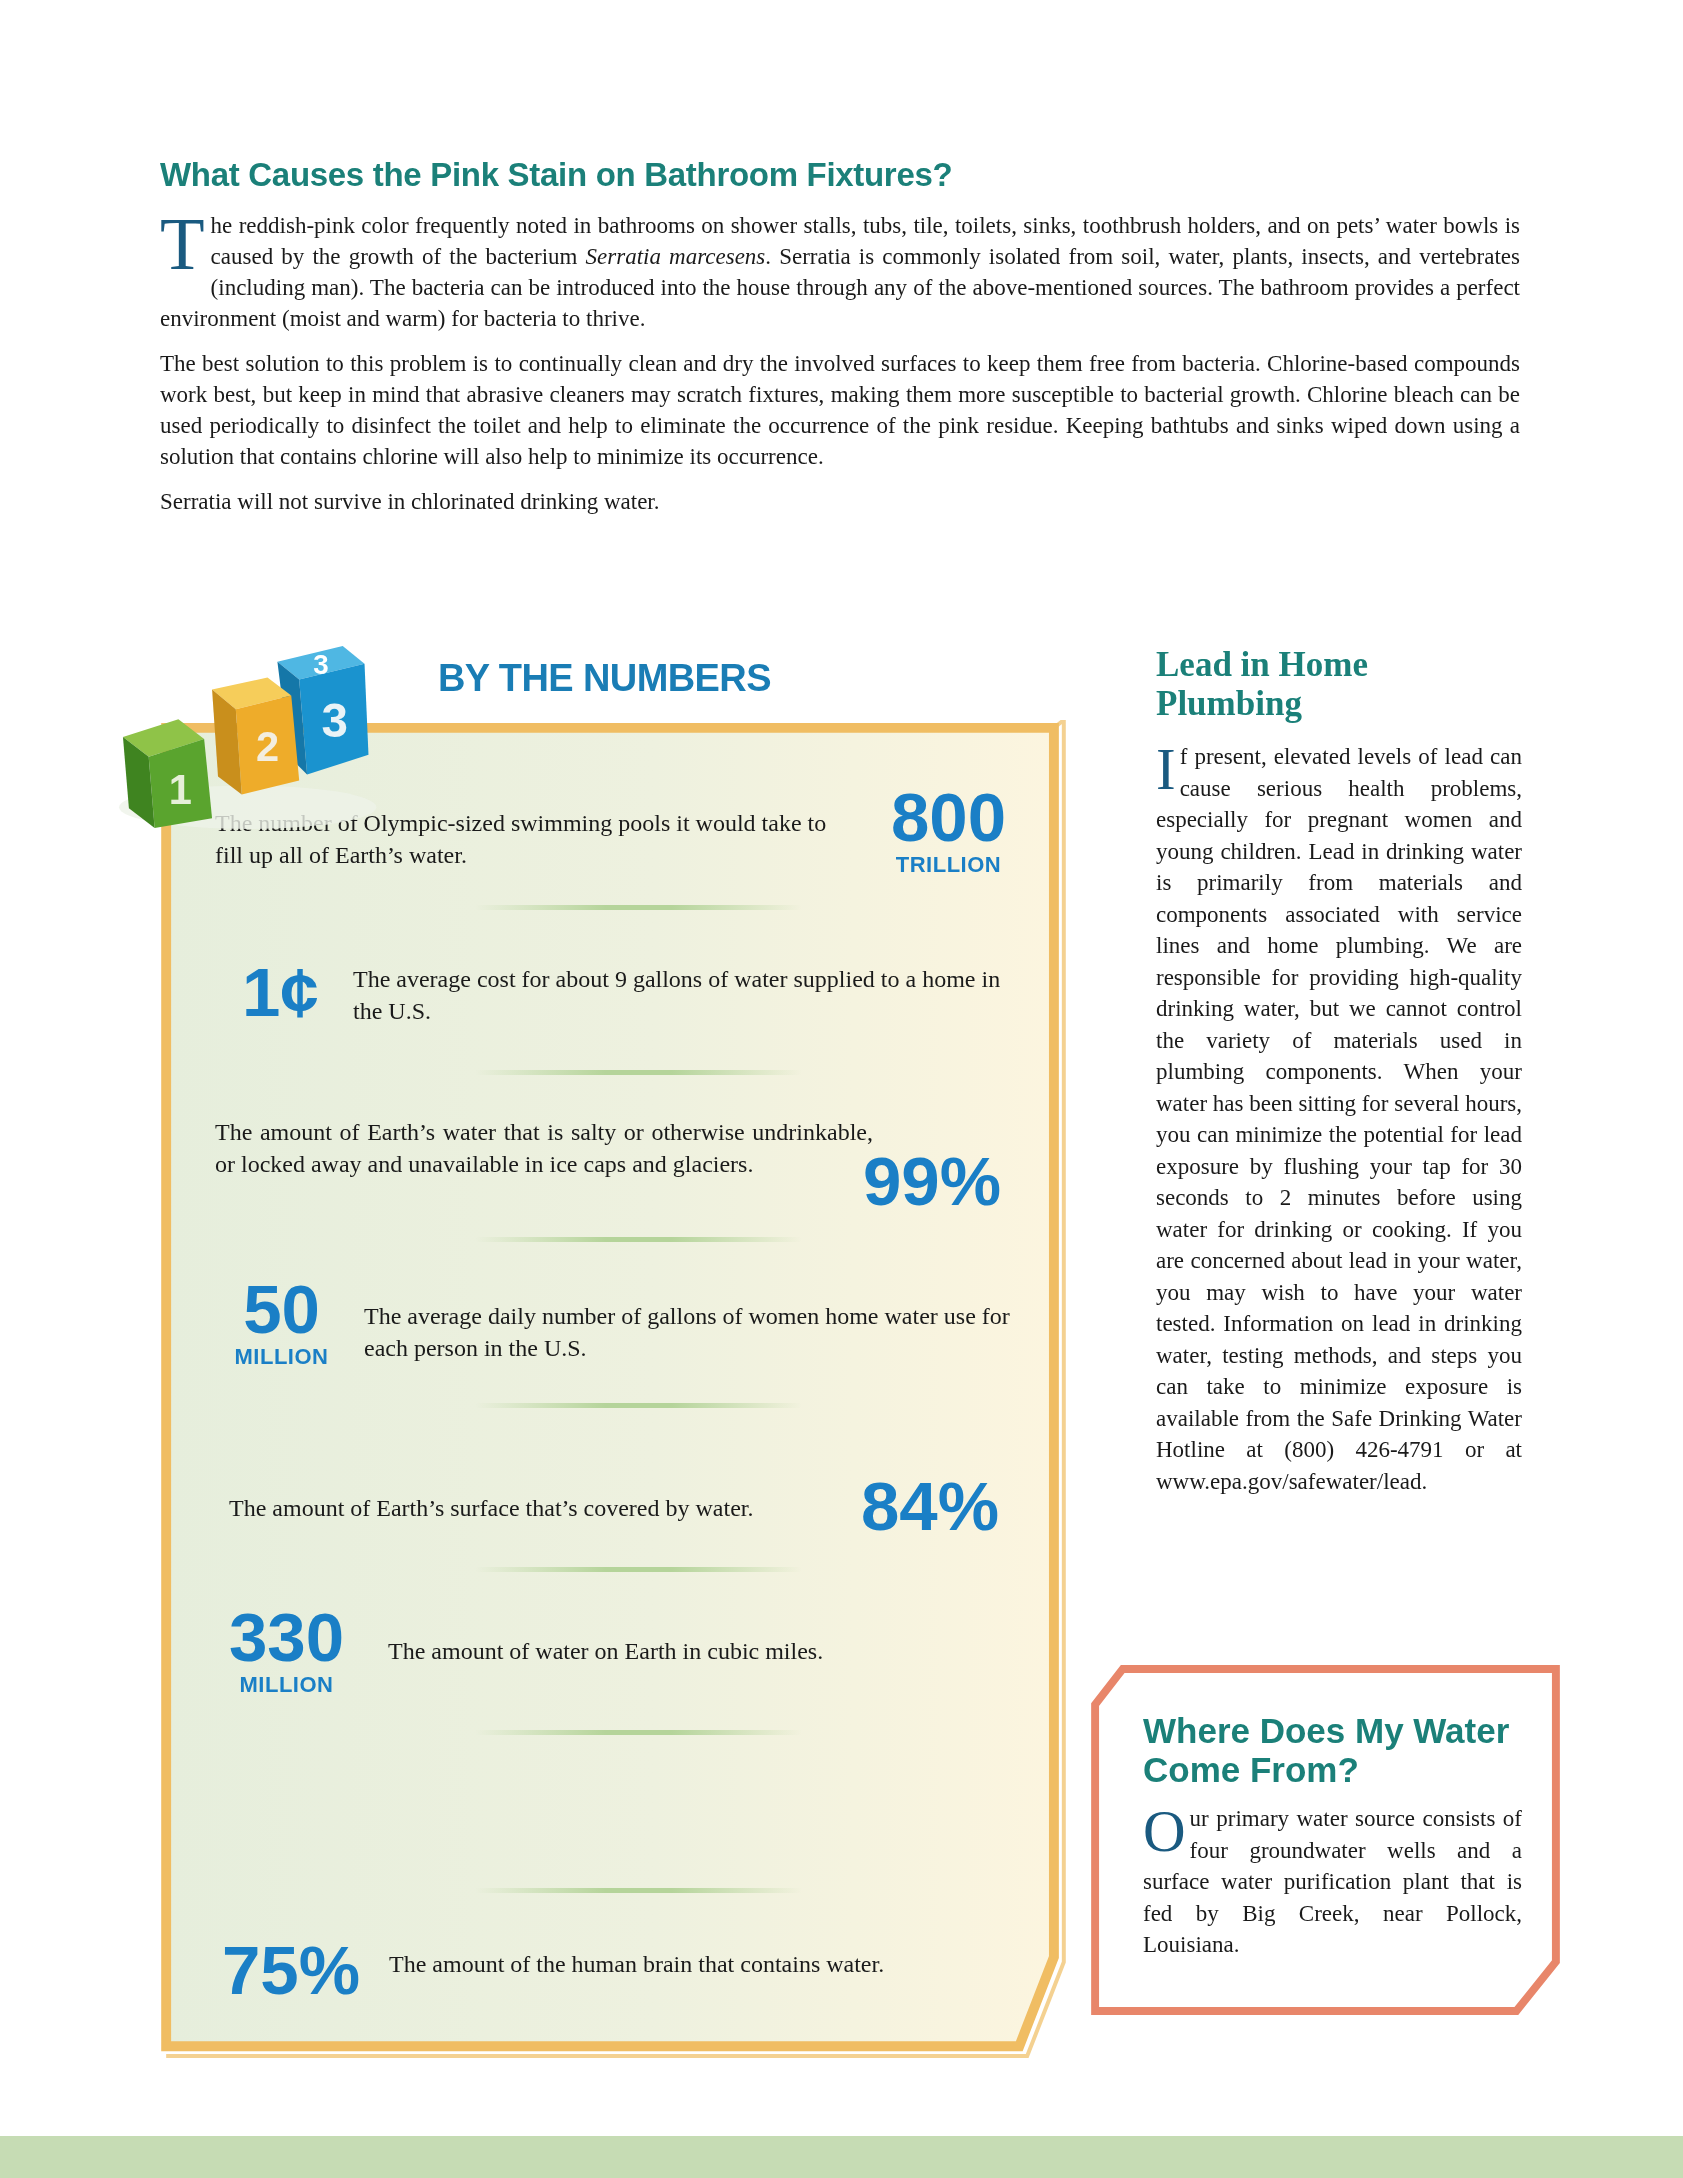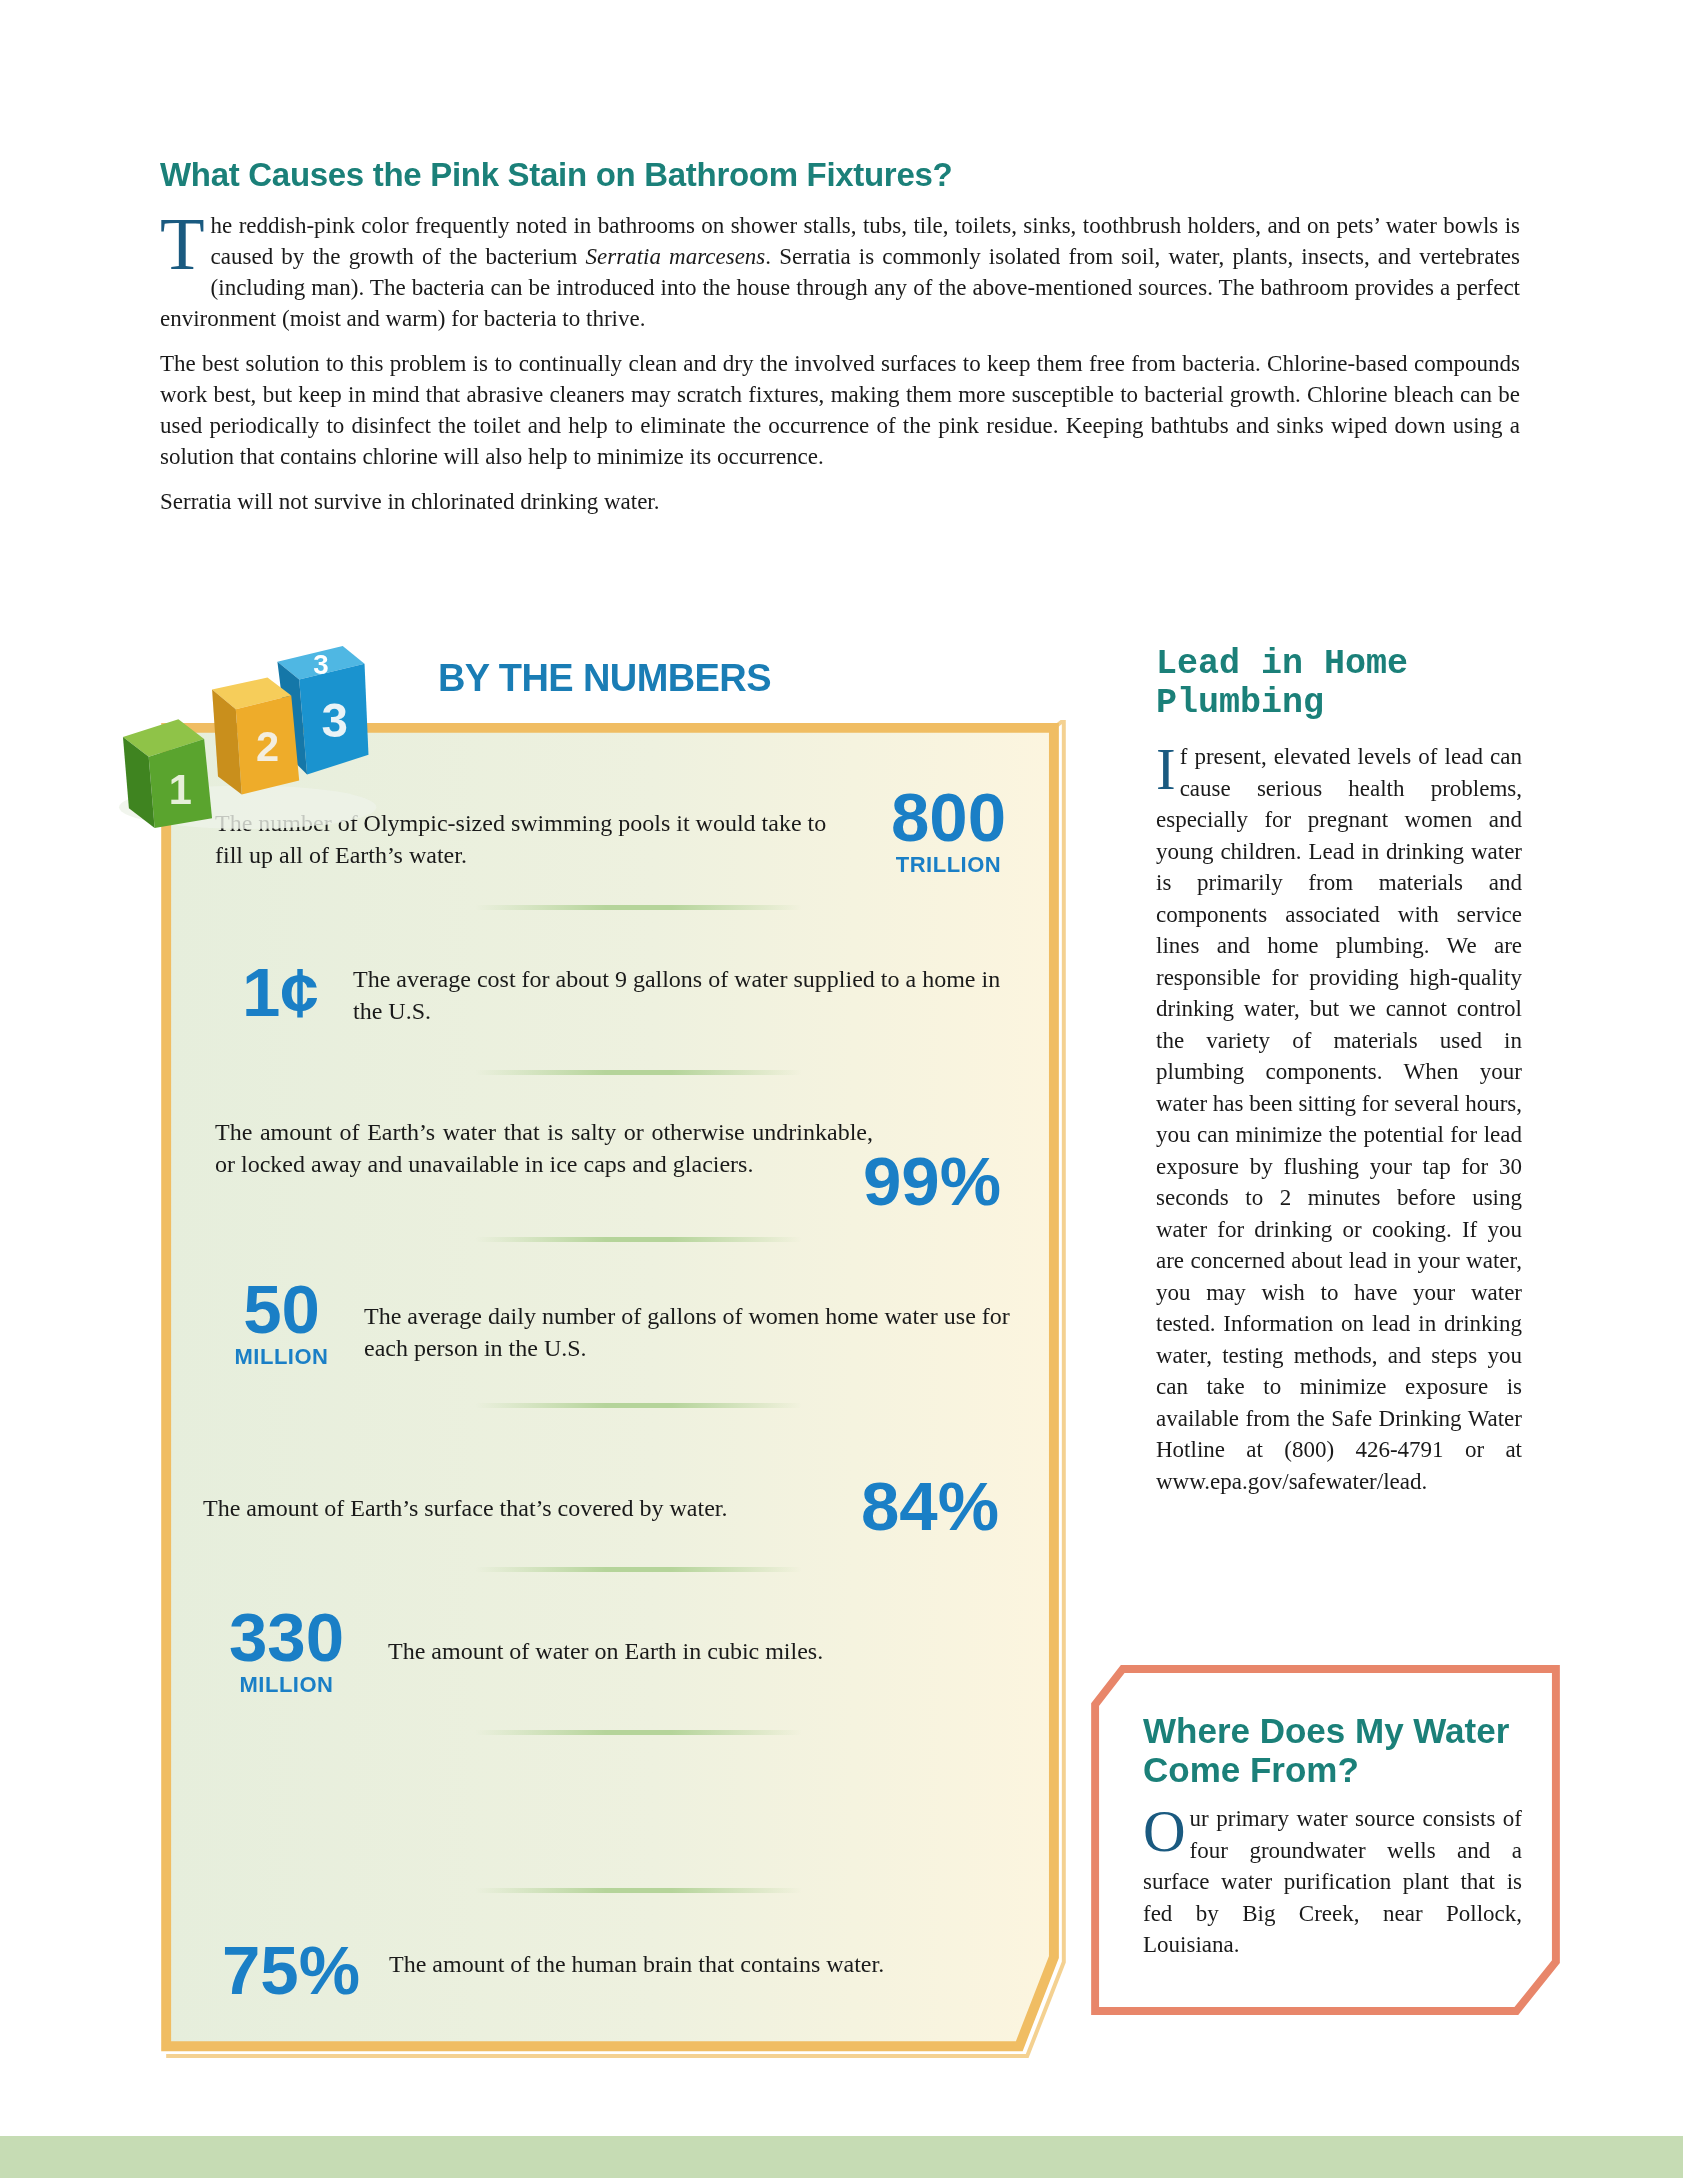--- a/index.html
+++ b/index.html
@@ -24,21 +24,21 @@
   .stat .unit { font-family:"Liberation Sans","DejaVu Sans",sans-serif; font-weight:bold; color:#1a7fc6; font-size:22px; letter-spacing:0.5px; }
   .stat .desc { font-size:24px; line-height:32px; position:absolute; }
   .divider { position:absolute; left:317px; width:327px; height:5px; border-radius:3px;
              background:linear-gradient(90deg, rgba(180,210,150,0), #b5d49a 40%, #b5d49a 60%, rgba(180,210,150,0)); }
 
   
   #cubes { position:absolute; left:109px; top:634px; }
 
   
   #lead { position:absolute; left:1156px; top:645px; width:366px; }
-  #lead h2 { margin:0 0 18px 0; font-family:Liberation Mono, monospace; font-weight:bold; font-size:35px; line-height:39px; color:#1b8079; }
+  #lead h2 { margin:0 0 18px 0; font-family:Liberation Serif, serif; font-weight:bold; font-size:35px; line-height:39px; color:#1b8079; }
   #lead p { margin:0; font-size:23px; line-height:31.5px; text-align:justify; }
 
   
   #where-box { position:absolute; left:1089px; top:1663px; width:473px; height:354px; }
   #where { position:absolute; left:1143px; top:1711px; width:379px; }
   #where h2 { margin:0 0 14px 0; font-family:"Liberation Sans","DejaVu Sans",sans-serif; font-weight:bold; font-size:35px; line-height:39px; color:#1b8079; }
   #where p { margin:0; font-size:23px; line-height:31.5px; text-align:justify; }
 
   #footer-band { position:absolute; left:0; top:2136px; width:1683px; height:42px; background:#c6dcb4; }
 </style>
@@ -91,21 +91,21 @@
   <div class="stat" style="left:0;top:530px;width:911px;height:149px;">
     <div style="position:absolute;left:59px;top:25px;width:129px;text-align:center;">
       <div class="num" style="font-size:69px;">50</div>
       <div class="unit">MILLION</div>
     </div>
     <div class="desc" style="left:206px;top:50px;width:653px;">The average daily number of gallons of women home water use for each person in the U.S.</div>
   </div>
   <div class="divider" style="top:683px;"></div>
 
   <div class="stat" style="left:0;top:693px;width:911px;height:158px;">
-    <div class="desc" style="left:45px;top:79px;width:614px;">The amount of Earth’s surface that’s covered by water.</div>
+    <div class="desc" style="left:71px;top:79px;width:614px;">The amount of Earth’s surface that’s covered by water.</div>
     <div class="num" style="position:absolute;left:703px;top:59px;font-size:69px;">84%</div>
   </div>
   <div class="divider" style="top:847px;"></div>
 
   <div class="stat" style="left:0;top:861px;width:911px;height:149px;">
     <div style="position:absolute;left:59px;top:22px;width:139px;text-align:center;">
       <div class="num" style="font-size:69px;">330</div>
       <div class="unit">MILLION</div>
     </div>
     <div class="desc" style="left:230px;top:54px;width:614px;">The amount of water on Earth in cubic miles.</div>

